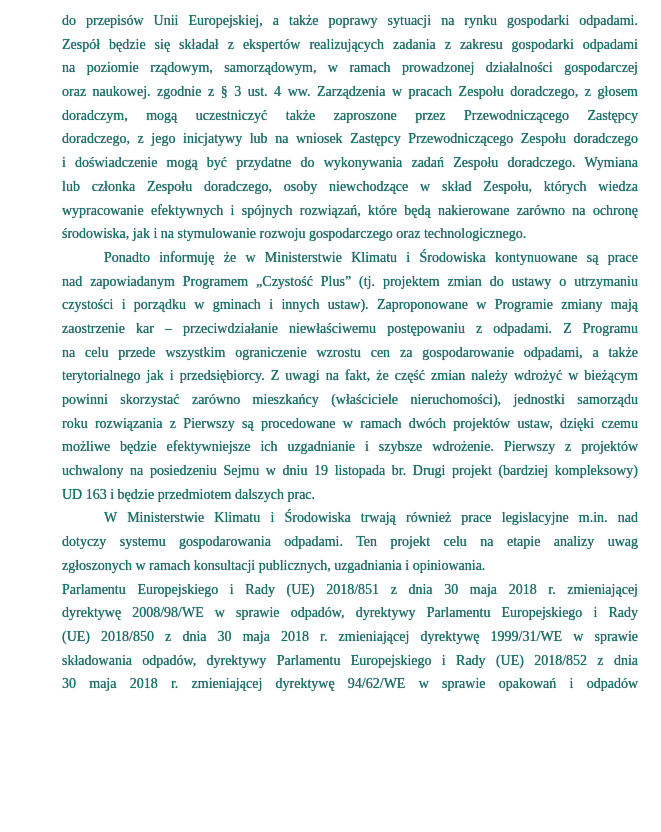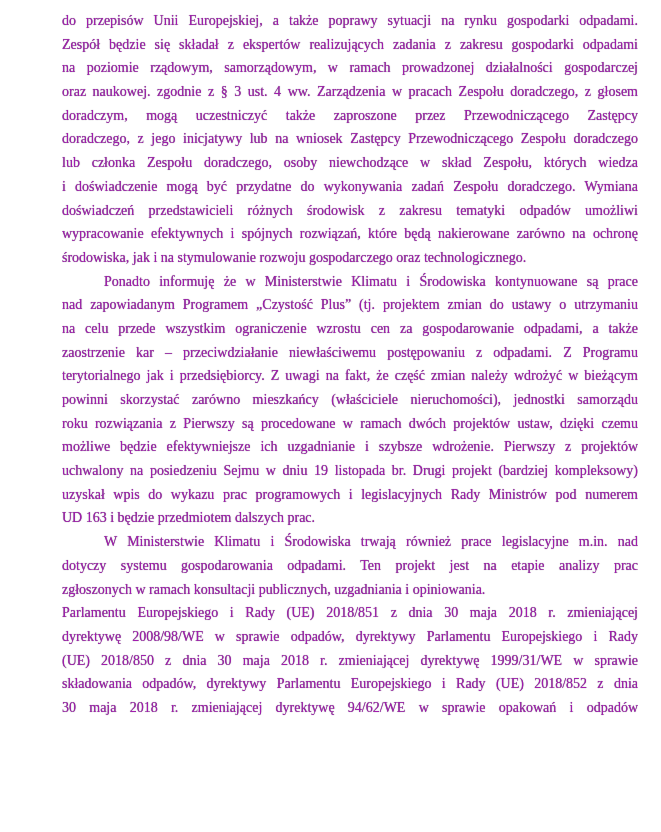--- a/index.html
+++ b/index.html
@@ -14,21 +14,21 @@
   }
   .page {
     box-sizing: border-box;
     width: 661px;
     height: 832px;
     padding: 9px 23px 0 62px;
     background: #ffffff;
     font-family: "Liberation Serif", "DejaVu Serif", serif;
     font-size: 14px;
     line-height: 23.7px;
-    color: #a21caf;
+    color: #0f766e;
     
     text-shadow: 0 0 0.8px rgba(55, 55, 65, 0.85);
   }
   .para { margin: 0; }
   .line {
     height: 23.7px;
     overflow: hidden;
     white-space: nowrap;
   }
   .line.just {
@@ -45,42 +45,41 @@
 
 <div class="page">
   <div>
       <div class="para">
         <div class="line just">do przepisów Unii Europejskiej, a także poprawy sytuacji na rynku gospodarki odpadami.</div>
         <div class="line just">Zespół będzie się składał z ekspertów realizujących zadania z zakresu gospodarki odpadami</div>
         <div class="line just">na poziomie rządowym, samorządowym, w ramach prowadzonej działalności gospodarczej</div>
         <div class="line just">oraz naukowej. zgodnie z § 3 ust. 4 ww. Zarządzenia w pracach Zespołu doradczego, z głosem</div>
         <div class="line just">doradczym, mogą uczestniczyć także zaproszone przez Przewodniczącego Zastępcy</div>
         <div class="line just">doradczego, z jego inicjatywy lub na wniosek Zastępcy Przewodniczącego Zespołu doradczego</div>
+        <div class="line just">i doświadczenie mogą być przydatne do wykonywania zadań Zespołu doradczego. Wymiana</div>
         <div class="line just">lub członka Zespołu doradczego, osoby niewchodzące w skład Zespołu, których wiedza</div>
-        <div class="line just">i doświadczenie mogą być przydatne do wykonywania zadań Zespołu doradczego. Wymiana</div>
-        <div class="line just">doświadczeń przedstawicieli różnych środowisk z zakresu tematyki odpadów umożliwi</div>
         <div class="line just">wypracowanie efektywnych i spójnych rozwiązań, które będą nakierowane zarówno na ochronę</div>
         <div class="line">środowiska, jak i na stymulowanie rozwoju gospodarczego oraz technologicznego.</div>
       </div>
       <div class="para">
         <div class="line just indent">Ponadto  informuję że w Ministerstwie Klimatu i Środowiska kontynuowane są prace</div>
         <div class="line just">nad zapowiadanym Programem „Czystość Plus” (tj. projektem zmian do ustawy o utrzymaniu</div>
+        <div class="line just">czystości  i porządku w gminach i innych ustaw). Zaproponowane w Programie zmiany mają</div>
+        <div class="line just">zaostrzenie kar – przeciwdziałanie niewłaściwemu postępowaniu z odpadami. Z Programu</div>
         <div class="line just">na celu przede wszystkim ograniczenie wzrostu cen za gospodarowanie odpadami, a także</div>
-        <div class="line just">zaostrzenie kar – przeciwdziałanie niewłaściwemu postępowaniu z odpadami. Z Programu</div>
         <div class="line just">terytorialnego jak i przedsiębiorcy. Z uwagi na fakt, że część zmian należy wdrożyć w bieżącym</div>
         <div class="line just">powinni skorzystać zarówno mieszkańcy (właściciele nieruchomości), jednostki samorządu</div>
         <div class="line just">roku rozwiązania z Pierwszy są procedowane w ramach dwóch projektów ustaw, dzięki czemu</div>
         <div class="line just">możliwe będzie efektywniejsze ich uzgadnianie i szybsze wdrożenie. Pierwszy z projektów</div>
         <div class="line just">uchwalony na posiedzeniu Sejmu w dniu 19 listopada br. Drugi projekt (bardziej kompleksowy)</div>
-        <div class="line just">uzyskał wpis do wykazu prac programowych i legislacyjnych Rady Ministrów pod numerem</div>
         <div class="line">UD 163 i będzie przedmiotem dalszych prac.</div>
       </div>
       <div class="para">
         <div class="line just indent">W Ministerstwie Klimatu i Środowiska trwają również prace legislacyjne m.in. nad</div>
-        <div class="line just">dotyczy systemu gospodarowania odpadami. Ten projekt jest na etapie analizy prac</div>
+        <div class="line just">dotyczy systemu gospodarowania odpadami. Ten projekt celu na etapie analizy uwag</div>
         <div class="line">zgłoszonych w ramach konsultacji publicznych, uzgadniania i opiniowania.</div>
       </div>
       <div class="para">
         <div class="line just">Parlamentu Europejskiego i Rady (UE) 2018/851 z dnia 30 maja 2018 r. zmieniającej</div>
         <div class="line just">dyrektywę 2008/98/WE w sprawie odpadów, dyrektywy Parlamentu Europejskiego i Rady</div>
         <div class="line just">(UE) 2018/850 z dnia 30 maja 2018 r. zmieniającej dyrektywę 1999/31/WE w sprawie</div>
         <div class="line just">składowania odpadów, dyrektywy Parlamentu Europejskiego i Rady (UE) 2018/852 z dnia</div>
         <div class="line just">30 maja 2018 r. zmieniającej dyrektywę 94/62/WE w sprawie opakowań i odpadów</div>
       </div>
     </div>

